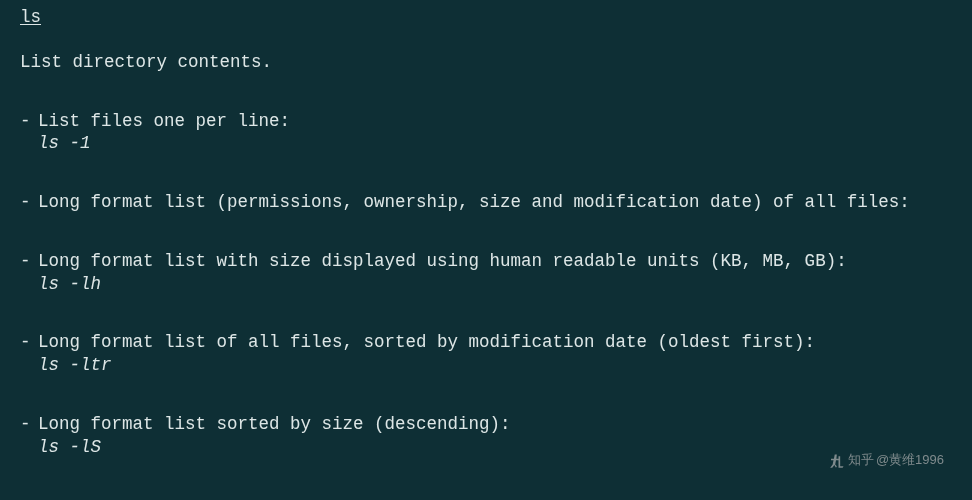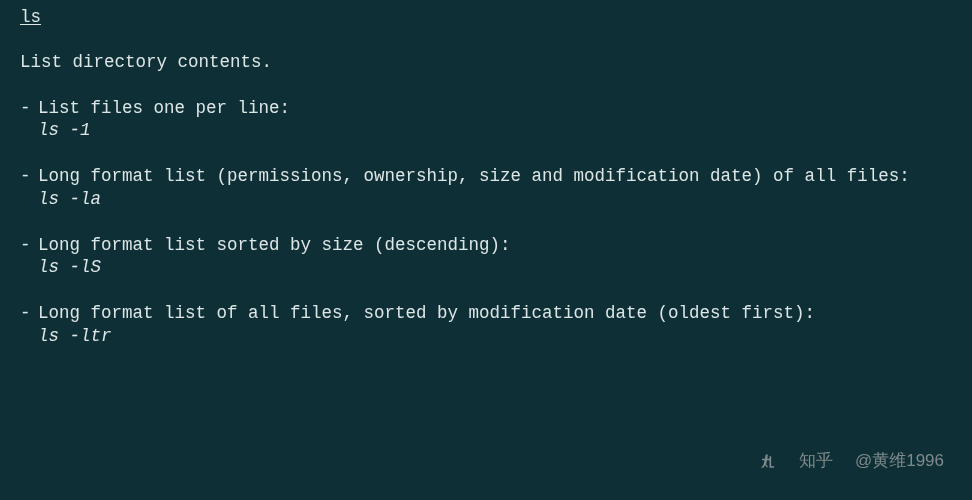--- a/index.html
+++ b/index.html
@@ -22,76 +22,79 @@
   .title {
     text-decoration: underline;
     text-underline-offset: 2px;
     margin-top: 16px;
   }
   .block {
     margin-top: 22px;
   }
   .desc { }
   .item {
-    margin-top: 23px;
+    margin-top: 36px;
     padding-left: 18px;
     position: relative;
   }
   .item::before {
     content: "-";
     position: absolute;
     left: 0;
     top: 0;
     color: #dde6e6;
   }
   .cmd {
     display: block;
     font-style: italic;
   }
   .watermark {
     position: absolute;
     right: 28px;
     bottom: 28px;
     display: flex;
-    align-items: flex-end;
-    gap: 22px;
+    align-items: flex-start;
+    gap: 2px;
     color: #7f8a8c;
     font-family: -apple-system, "Helvetica Neue", Arial, sans-serif;
-    font-size: 17px;
+    font-size: 13px;
   }
   .watermark svg { display:block; }
 </style>
 </head>
 <body>
 
 <div>
   <span class="title">ls</span>
 
   <div class="block desc">List directory contents.</div>
 
   <div class="item">
     <span>List files one per line:</span>
     <span class="cmd">ls -1</span>
   </div>
 
 
   <div class="item">
     <span>Long format list (permissions, ownership, size and modification date) of all files:</span>
-    <span class="cmd">ls -la</span>
   </div>
 
-
   <div class="item">
-    <span>Long format list sorted by size (descending):</span>
-    <span class="cmd">ls -lS</span>
+    <span>Long format list with size displayed using human readable units (KB, MB, GB):</span>
+    <span class="cmd">ls -lh</span>
   </div>
 
   <div class="item">
     <span>Long format list of all files, sorted by modification date (oldest first):</span>
     <span class="cmd">ls -ltr</span>
+  </div>
+
+  <div class="item">
+    <span>Long format list sorted by size (descending):</span>
+    <span class="cmd">ls -lS</span>
   </div>
 </div>
 
 <div class="watermark">
   <span>
     <svg width="20" height="20" viewBox="0 0 24 24" fill="#7f8a8c">
       <path d="M12.5 3h-2l-1 5H6v2h3l-1 5-3 4h2.5l2.5-3.5L12 19l1-2-2-2 1-5h3V8h-2.6l.1-0.5L13 3zM15 5v14h5l1-2h-4V5h-2z"></path>
     </svg>
   </span>
   <span>知乎</span>

